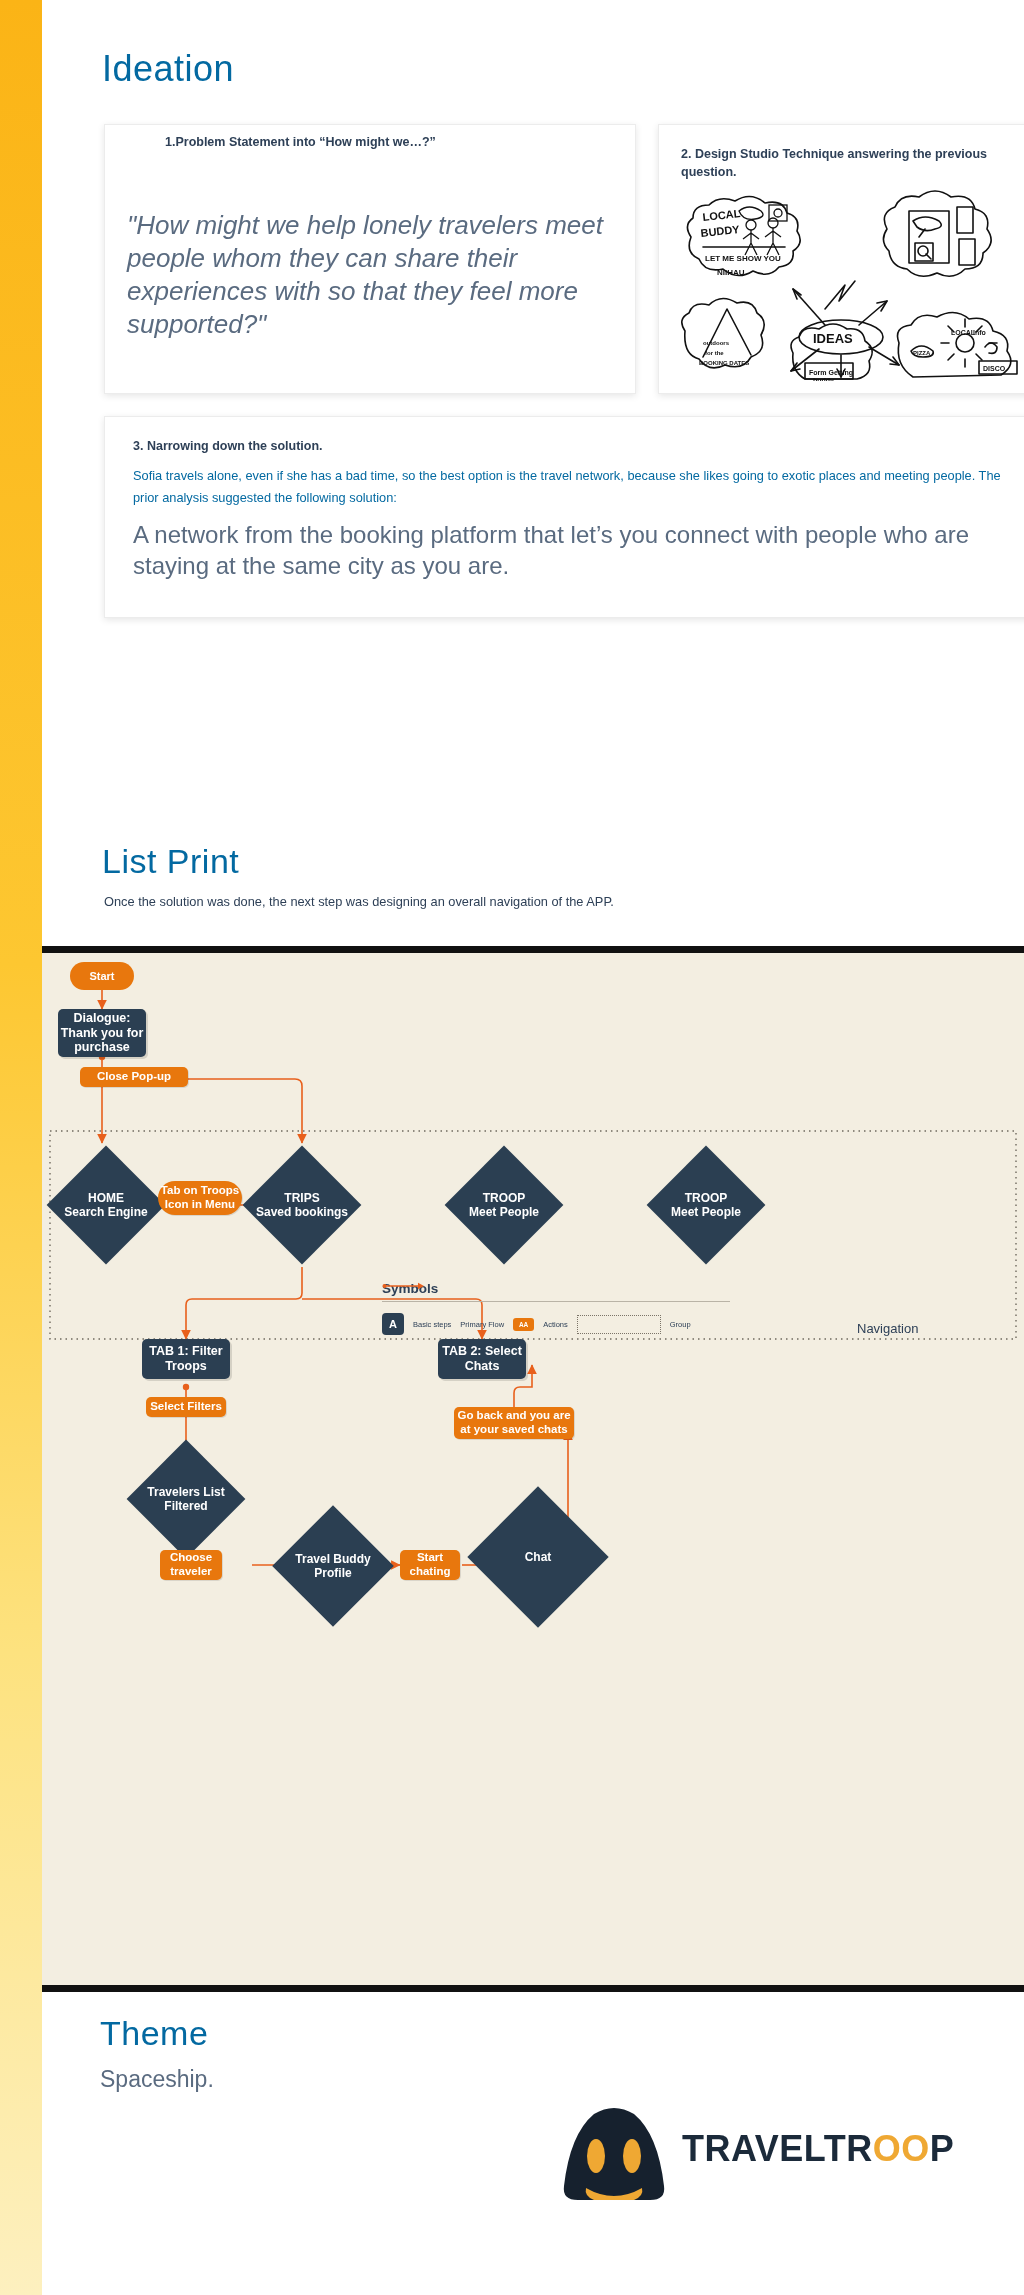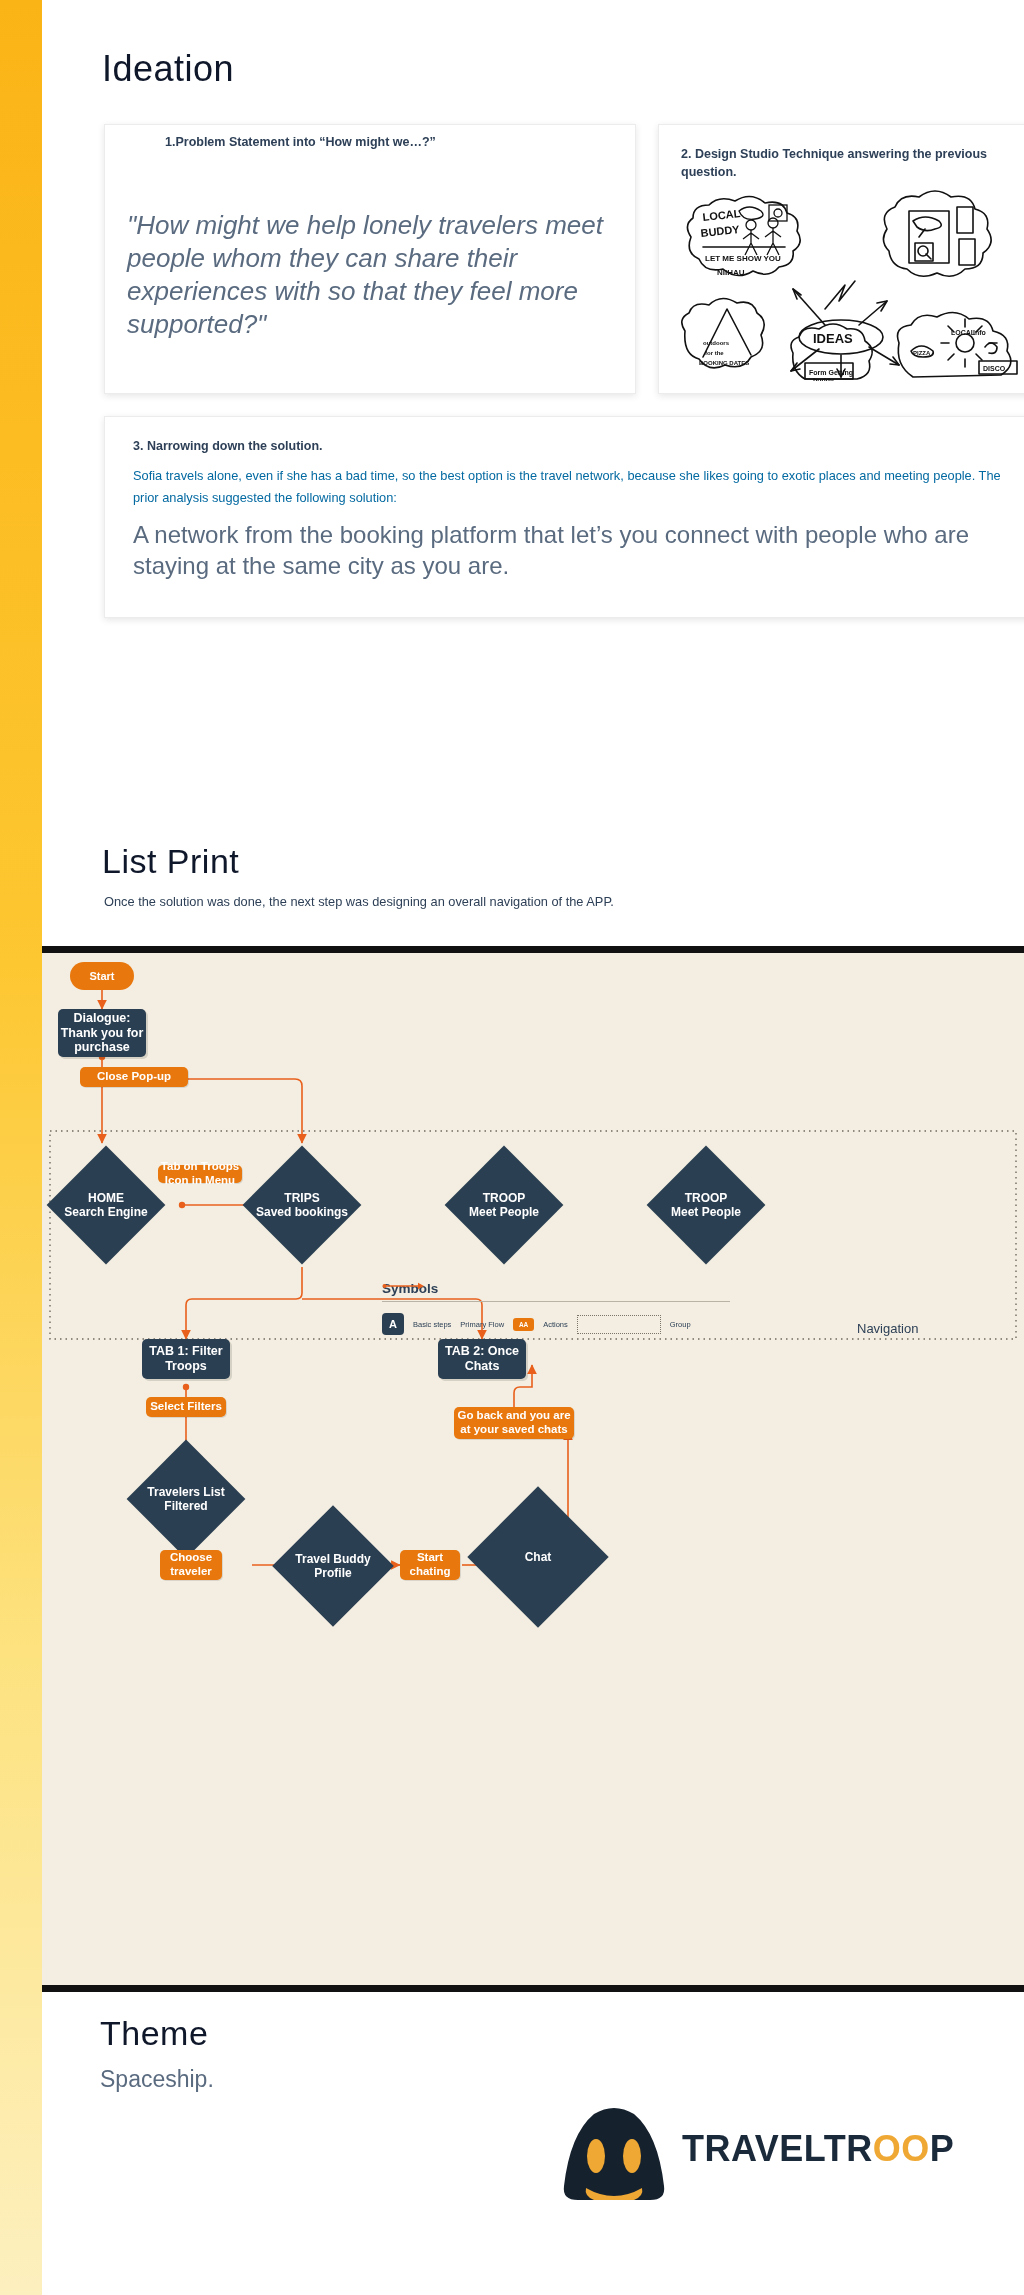--- a/index.html
+++ b/index.html
@@ -12,21 +12,21 @@
   }
   .page { position:relative; width:1024px; height:2295px; overflow:hidden; background:#fff; }
 
   
   .spine { position:absolute; left:0; top:0; width:42px; height:2295px;
            background:linear-gradient(180deg,#fbb416 0%,#fdc731 42%,#fde27f 72%,#fdf0bf 100%); }
 
   
   .sec { position:absolute; left:42px; width:982px; background:#fff; }
 
-  .h-title { color:#0f172a; font-weight:300; letter-spacing:.5px; }
+  .h-title { color:#0369a1; font-weight:300; letter-spacing:.5px; }
 
   
   #ideation { top:0; height:836px; }
   #ideation .h-title { position:absolute; left:60px; top:48px; font-size:36px; }
 
   .card { position:absolute; background:#fff; border:1px solid #ececec;
           box-shadow:0 2px 7px rgba(0,0,0,.10); }
 
   #card-hmw { left:62px; top:124px; width:530px; height:268px; }
   #card-studio { left:616px; top:124px; width:400px; height:268px; }
@@ -263,21 +263,21 @@
     </div>
 
     <div class="node act" style="left:38px; top:114px; width:108px; height:20px;">Close Pop-up</div>
 
     <div class="dia-wrap" style="left:22px; top:210px; width:84px; height:84px;">
       <div class="dia-sq"></div>
       <div class="dia-lbl" style="white-space:pre-line">HOME
 Search Engine</div>
     </div>
 
-    <div class="node act" style="left:116px; top:212px; width:84px; height:18px;">
+    <div class="node act" style="left:116px; top:228px; width:84px; height:34px;border-radius:17px;">
       <span style="white-space:pre-line">Tab on Troops
 Icon in Menu</span>
     </div>
 
     <div class="dia-wrap" style="left:218px; top:210px; width:84px; height:84px;">
       <div class="dia-sq"></div>
       <div class="dia-lbl" style="white-space:pre-line">TRIPS
 Saved bookings</div>
     </div>
 
@@ -294,21 +294,21 @@
     </div>
 
     <div class="navlabel" style="left:815px; top:360px;">Navigation</div>
 
     <div class="node rect" style="left:100px; top:386px; width:88px; height:40px;">
       <span style="white-space:pre-line">TAB 1: Filter
 Troops</span>
     </div>
 
     <div class="node rect" style="left:396px; top:386px; width:88px; height:40px;">
-      <span style="white-space:pre-line">TAB 2: Once
+      <span style="white-space:pre-line">TAB 2: Select
 Chats</span>
     </div>
 
     <div class="node act" style="left:104px; top:444px; width:80px; height:20px;">Select Filters</div>
 
     <div class="node act" style="left:412px; top:454px; width:120px; height:32px;">
       <span style="white-space:pre-line">Go back and you are
 at your saved chats</span>
     </div>
 

